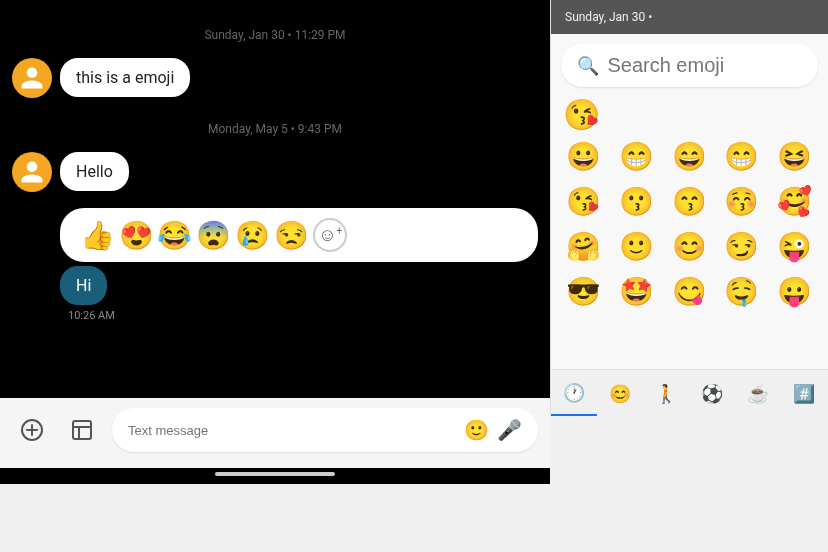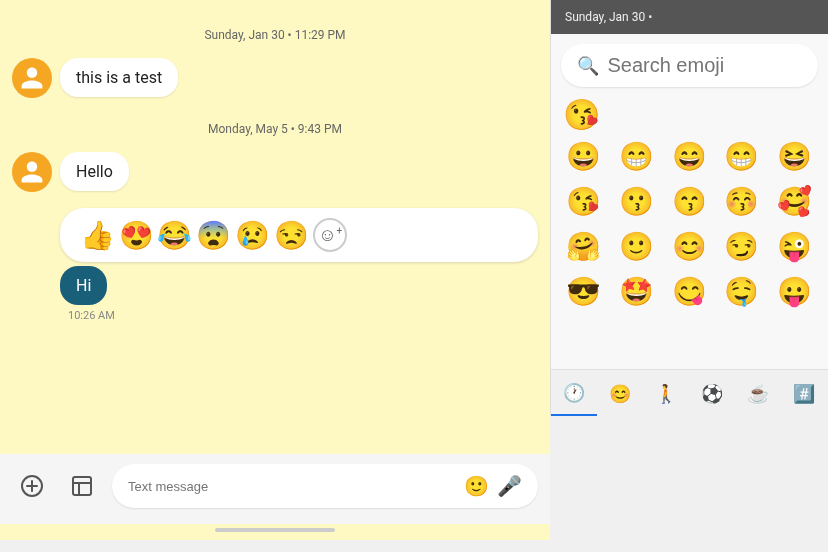--- a/index.html
+++ b/index.html
@@ -8,22 +8,22 @@
       height: 552px;
       overflow: hidden;
       display: flex;
       font-family: 'Roboto', Arial, sans-serif;
       background: #f0f0f0;
     }
 
     
     .messages-panel {
       width: 550px;
-      height: 540px;
-      background: #fef9c3;
+      height: 484px;
+      background: #000000;
       display: flex;
       flex-direction: column;
       position: relative;
     }
 
     .messages-area {
       flex: 1;
       padding: 16px 12px;
       overflow: hidden;
       display: flex;
@@ -290,21 +290,21 @@
   <div class="messages-area">
 
     <div class="date-divider">Sunday, Jan 30 • 11:29 PM</div>
 
     <div class="message-row">
       <div class="avatar">
         <svg viewBox="0 0 24 24">
             <path d="M12 12c2.7 0 4.8-2.1 4.8-4.8S14.7 2.4 12 2.4 7.2 4.5 7.2 7.2 9.3 12 12 12zm0 2.4c-3.2 0-9.6 1.6-9.6 4.8v2.4h19.2v-2.4c0-3.2-6.4-4.8-9.6-4.8z"></path>
           </svg>
       </div>
-      <div class="message-bubble">this is a test</div>
+      <div class="message-bubble">this is a emoji</div>
     </div>
 
     <div class="date-divider">Monday, May 5 • 9:43 PM</div>
 
     <div class="message-row">
       <div class="avatar">
         <svg viewBox="0 0 24 24">
             <path d="M12 12c2.7 0 4.8-2.1 4.8-4.8S14.7 2.4 12 2.4 7.2 4.5 7.2 7.2 9.3 12 12 12zm0 2.4c-3.2 0-9.6 1.6-9.6 4.8v2.4h19.2v-2.4c0-3.2-6.4-4.8-9.6-4.8z"></path>
           </svg>
       </div>

